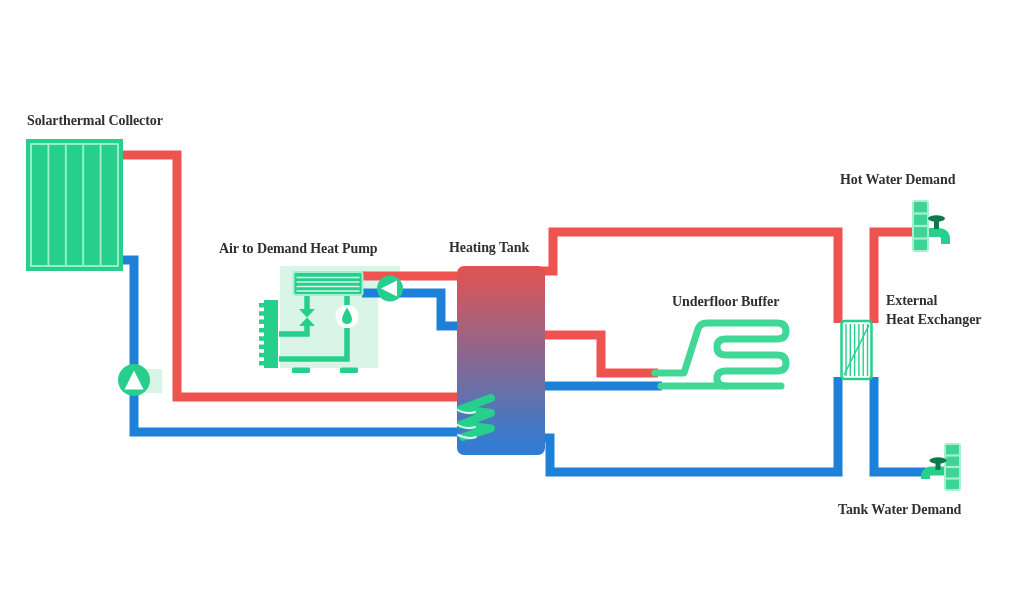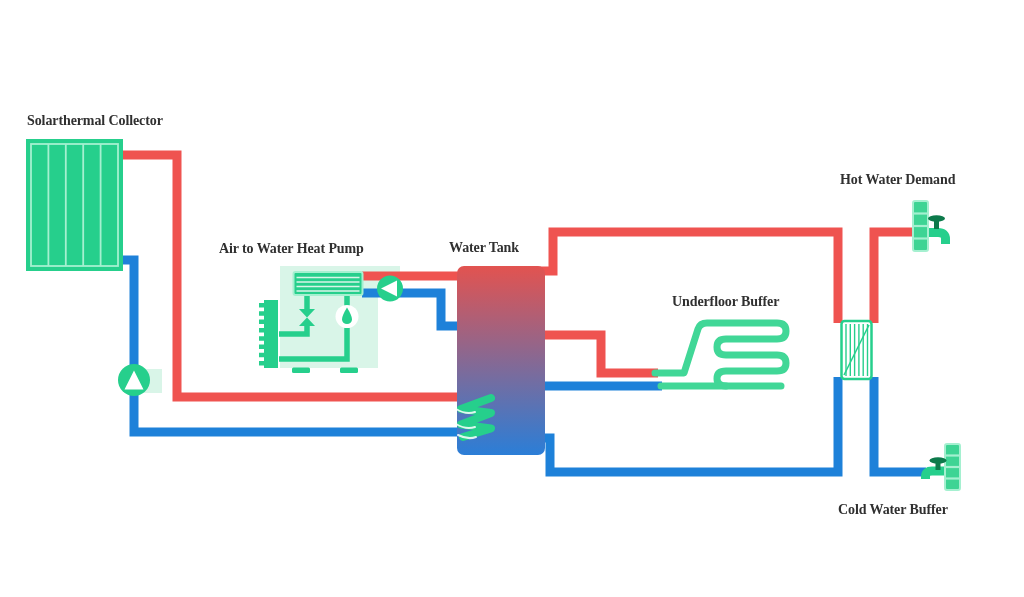--- a/index.html
+++ b/index.html
@@ -147,19 +147,23 @@
       <line x1="945" y1="447.5" x2="960" y2="447.5"></line>
       <line x1="945" y1="459" x2="960" y2="459"></line>
       <line x1="945" y1="470.5" x2="960" y2="470.5"></line>
     </g>
     <ellipse cx="938" cy="452.5" rx="8.5" ry="3.2" fill="var(--green-dark)"></ellipse>
     <rect x="935.5" y="454" width="5" height="8" fill="var(--green-dark)"></rect>
   </g>
 </svg>
 
 <div class="lbl" style="left:27px;top:105px">Solarthermal Collector</div>
-<div class="lbl" style="left:219px;top:233px">Air to Water Heat Pump</div>
-<div class="lbl" style="left:449px;top:232px">Water Tank</div>
+<div class="lbl" style="left:219px;top:233px">Air to Demand Heat Pump</div>
+<div class="lbl" style="left:449px;top:232px">Heating Tank</div>
 <div class="lbl" style="left:672px;top:286px">Underfloor Buffer</div>
 <div class="lbl" style="left:840px;top:164px">Hot Water Demand</div>
-<div class="lbl" style="left:838px;top:494px">Cold Water Buffer</div>
+<div class="lbl two" style="left:886px;top:283px">
+  <div>External</div>
+  <div>Heat Exchanger</div>
+</div>
+<div class="lbl" style="left:838px;top:494px">Tank Water Demand</div>
 
 </div>
 
 </body></html>

